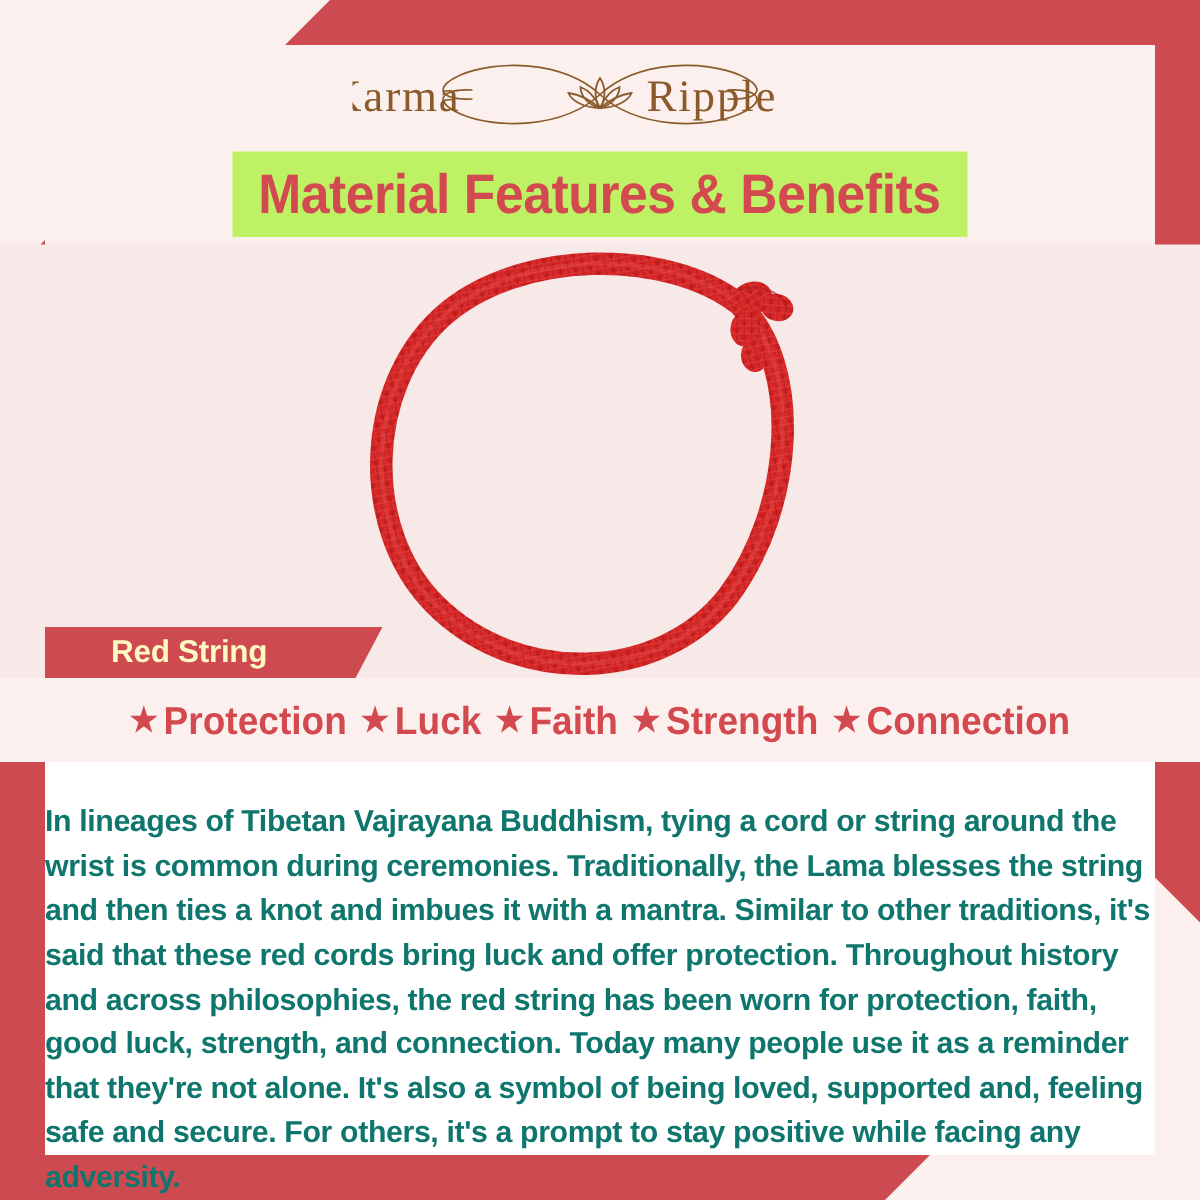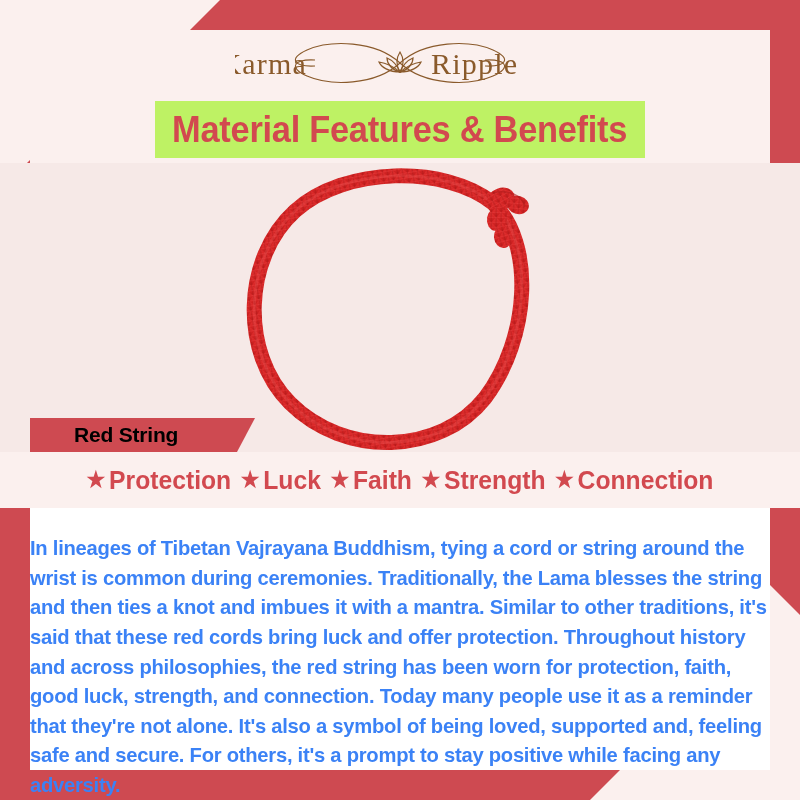--- a/index.html
+++ b/index.html
@@ -103,21 +103,21 @@
   .label-banner {
     position: absolute;
     top: 418px; left: 30px;
     width: 225px; height: 34px;
     background: #ce4a51;
     clip-path: polygon(0 0, 225px 0, 207px 34px, 0 34px);
     display: flex;
     align-items: center;
   }
   .label-text {
-    color: #000000;
+    color: #fef9c3;
     font-size: 21px;
     font-weight: bold;
     padding-left: 44px;
     letter-spacing: -0.2px;
     white-space: nowrap;
   }
 
   
   .features-strip {
     position: absolute;
@@ -154,21 +154,21 @@
   .body-panel {
     position: absolute;
     top: 508px; left: 30px;
     width: 740px; height: 262px;
     background: #ffffff;
   }
   .body-text {
     position: absolute;
     top: 6px; left: 0px;
     width: 748px;
-    color: #3b82f6;
+    color: #0f766e;
     font-size: 20.2px;
     font-weight: bold;
     line-height: 29.6px;
     letter-spacing: -0.25px;
     text-align: left;
   }
 </style>
 </head>
 <body>
 

